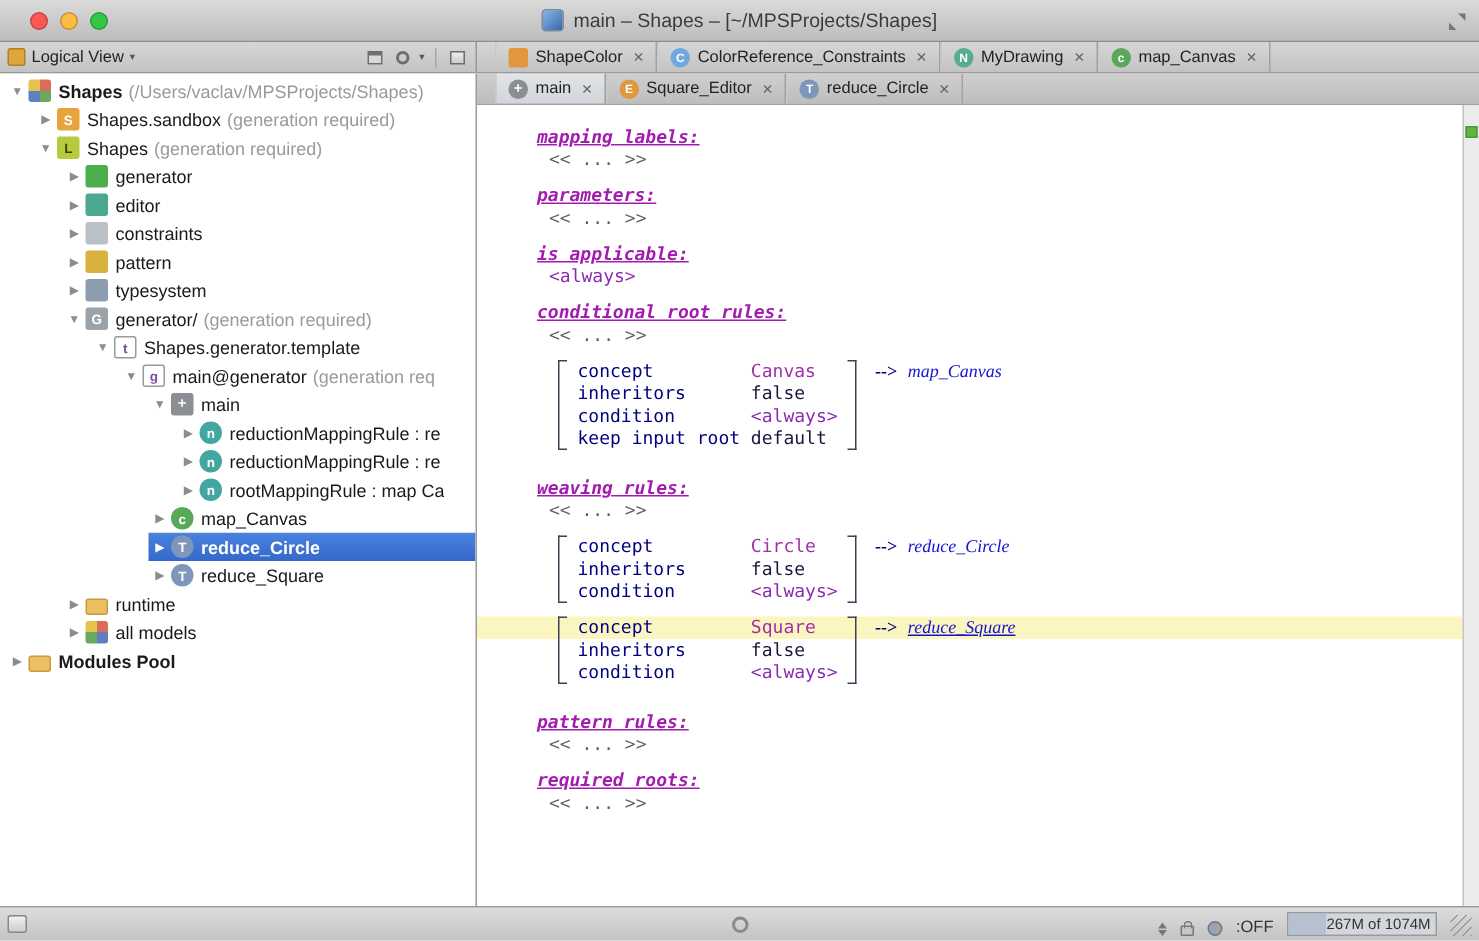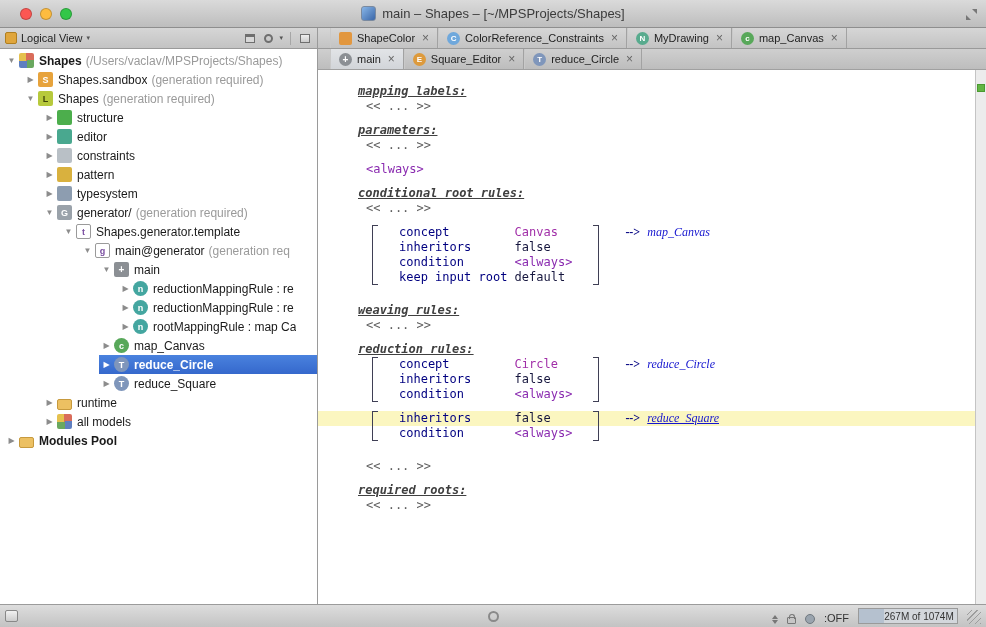--- a/index.html
+++ b/index.html
@@ -83,24 +83,24 @@
   .ic-folder{background:#ecc062;border:1px solid #c79a3e;border-radius:2px;height:11px !important;position:relative;top:2px;}
   .ic-models{background:conic-gradient(#d96c5a 0 25%,#5f7fc0 0 50%,#6aa85f 0 75%,#e5c14e 0);}
 
   
   .right{flex:1;display:flex;flex-direction:column;min-width:0;}
   .editor-area{flex:1;display:flex;min-height:0;background:#fff;}
   .editor{flex:1;min-width:0;overflow:hidden;position:relative;font-family:"DejaVu Sans Mono",monospace;font-size:12px;color:#222;}
   .editor-content{padding:14px 0 0 40px;}
   .ed-line{height:15px;line-height:15px;white-space:pre;}
   .ed-gap{height:9px;}
-  .ed-header{color:#404040;font-weight:bold;font-style:italic;text-decoration:underline;}
+  .ed-header{color:#a21caf;font-weight:bold;font-style:italic;text-decoration:underline;}
   .ed-cells{color:#5f5f5f;margin-left:8px;}
   .ed-value{color:#8a2bb0;margin-left:8px;}
-  .rule-block{position:relative;display:flex;align-items:stretch;margin-left:14px;gap:14px;}
+  .rule-block{position:relative;display:flex;align-items:stretch;margin-left:14px;}
   .line-hl{position:absolute;left:-54px;width:1400px;height:15px;background:#fbf6c0;z-index:0;}
   .rule-rows{position:relative;z-index:1;padding:0 7px;}
   .rule-row{height:15px;line-height:15px;white-space:pre;}
   .rkey{display:inline-block;width:15ch;color:#000080;}
   .rval{margin-left:1ch;}
   .rval.concept{color:#a12fa8;}
   .rval.plain{color:#16163e;}
   .rval.always{color:#8a2bb0;}
   .bracket{flex:0 0 6px;width:6px;border-top:1px solid #3f3f55;border-bottom:1px solid #3f3f55;position:relative;z-index:1;}
   .bracket.bl{border-left:1px solid #3f3f55;}
@@ -221,21 +221,21 @@
               <span class="ticon ic-language"></span>
               <span class="tlabel">Shapes</span>
               <span class="tsuffix"> (generation required)</span>
             </span>
           </div>
           <div class="tree-row">
             <span class="indent" style="width: 42px;"></span>
             <span class="tree-body">
               <span class="expander">▶</span>
               <span class="ticon ic-structure"></span>
-              <span class="tlabel">structure</span>
+              <span class="tlabel">generator</span>
             </span>
           </div>
           <div class="tree-row">
             <span class="indent" style="width: 42px;"></span>
             <span class="tree-body">
               <span class="expander">▶</span>
               <span class="ticon ic-editor-aspect"></span>
               <span class="tlabel">editor</span>
             </span>
           </div>
@@ -391,20 +391,21 @@
         </div>
       <div class="editor-area">
         <div class="editor">
           <div class="editor-content">
               <div class="ed-line ed-header">mapping labels:</div>
               <div class="ed-line ed-cells">&lt;&lt; ... &gt;&gt;</div>
               <div class="ed-gap"></div>
               <div class="ed-line ed-header">parameters:</div>
               <div class="ed-line ed-cells">&lt;&lt; ... &gt;&gt;</div>
               <div class="ed-gap"></div>
+              <div class="ed-line ed-header">is applicable:</div>
               <div class="ed-line ed-value">&lt;always&gt;</div>
               <div class="ed-gap"></div>
               <div class="ed-line ed-header">conditional root rules:</div>
               <div class="ed-line ed-cells">&lt;&lt; ... &gt;&gt;</div>
               <div class="ed-gap"></div>
               <div class="rule-block">
                 <span class="bracket bl"></span>
                 <span class="rule-rows">
                   <div class="rule-row"><span class="rkey">concept</span><span class="rval concept">Canvas</span></div>
                   <div class="rule-row"><span class="rkey">inheritors</span><span class="rval plain">false</span></div>
@@ -412,44 +413,45 @@
                   <div class="rule-row"><span class="rkey">keep input root</span><span class="rval plain">default</span></div>
                 </span>
                 <span class="bracket br"></span>
                 <span class="rule-arrow"><span class="arrow">--&gt;</span><span class="target">map_Canvas</span></span>
               </div>
               <div class="ed-gap"></div>
               <div class="ed-gap"></div>
               <div class="ed-line ed-header">weaving rules:</div>
               <div class="ed-line ed-cells">&lt;&lt; ... &gt;&gt;</div>
               <div class="ed-gap"></div>
-              <div class="ed-line ed-header">reduction rules:</div>
               <div class="rule-block">
                 <span class="bracket bl"></span>
                 <span class="rule-rows">
                   <div class="rule-row"><span class="rkey">concept</span><span class="rval concept">Circle</span></div>
                   <div class="rule-row"><span class="rkey">inheritors</span><span class="rval plain">false</span></div>
                   <div class="rule-row"><span class="rkey">condition</span><span class="rval always">&lt;always&gt;</span></div>
                 </span>
                 <span class="bracket br"></span>
                 <span class="rule-arrow"><span class="arrow">--&gt;</span><span class="target">reduce_Circle</span></span>
               </div>
               <div class="ed-gap"></div>
               <div class="rule-block">
                 <div class="line-hl" style="top: 0px;"></div>
                 <span class="bracket bl"></span>
                 <span class="rule-rows">
+                  <div class="rule-row"><span class="rkey">concept</span><span class="rval concept">Square</span></div>
                   <div class="rule-row"><span class="rkey">inheritors</span><span class="rval plain">false</span></div>
                   <div class="rule-row"><span class="rkey">condition</span><span class="rval always">&lt;always&gt;</span></div>
                 </span>
                 <span class="bracket br"></span>
                 <span class="rule-arrow"><span class="arrow">--&gt;</span><span class="target selected">reduce_Square</span></span>
               </div>
               <div class="ed-gap"></div>
               <div class="ed-gap"></div>
+              <div class="ed-line ed-header">pattern rules:</div>
               <div class="ed-line ed-cells">&lt;&lt; ... &gt;&gt;</div>
               <div class="ed-gap"></div>
               <div class="ed-line ed-header">required roots:</div>
               <div class="ed-line ed-cells">&lt;&lt; ... &gt;&gt;</div>
             </div>
         </div>
         <div class="err-stripe">
           <div class="ok-mark"></div>
         </div>
       </div>

